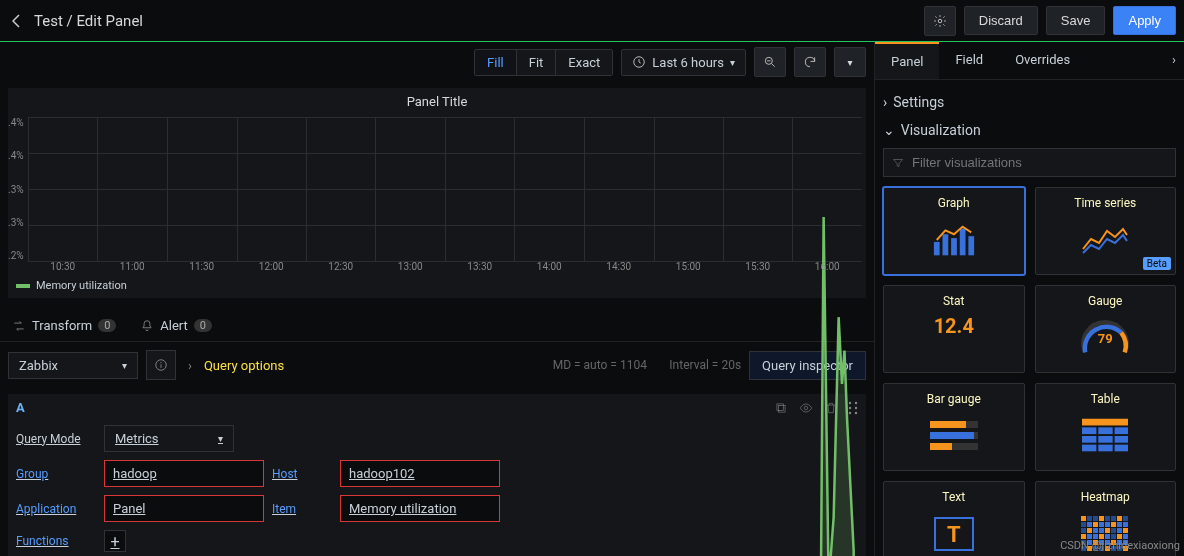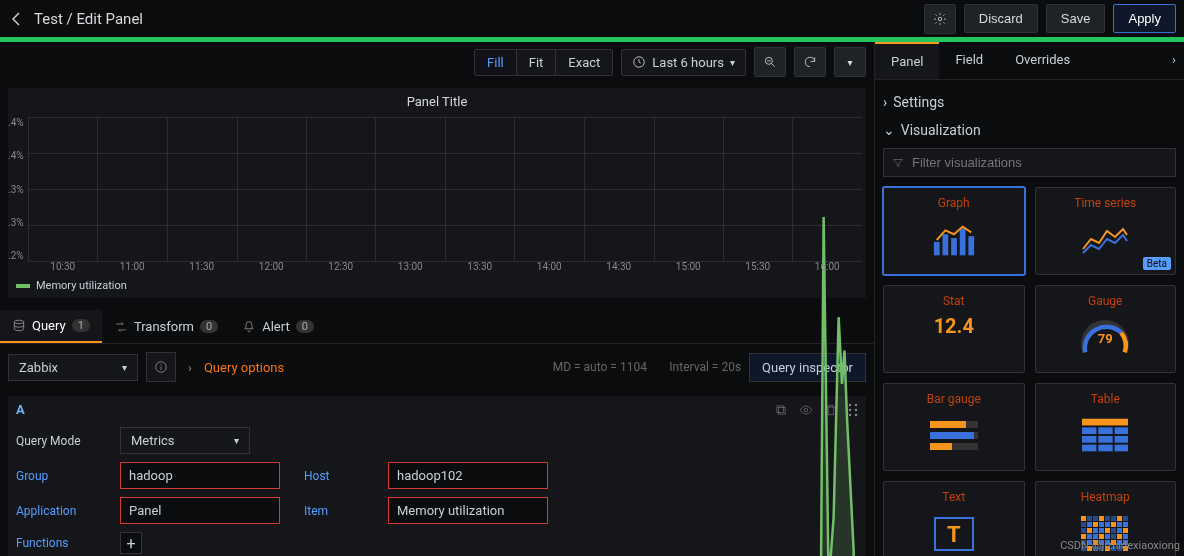--- a/index.html
+++ b/index.html
@@ -1,24 +1,24 @@
 <!DOCTYPE html>
 <html><head>
   <meta charset="utf-8">
   <style>
     * { box-sizing: border-box; margin: 0; padding: 0; }
     html, body { width: 1184px; height: 556px; font-family: -apple-system, BlinkMacSystemFont, "Segoe UI", Roboto, sans-serif; background: #0b0c0e; color: #c7d0d9; font-size: 13px; overflow:hidden; }
-    .header { height: 42px; display: flex; align-items: center; justify-content: space-between; padding: 0 8px; border-bottom: 5px solid #22c55e; }
+    .header { height: 42px; display: flex; align-items: center; justify-content: space-between; padding: 0 8px; border-bottom: 1px solid #22c55e; }
     .header-left { display:flex; align-items:center; gap:10px; }
     .back-arrow { width:16px; height:16px; display:flex; align-items:center; justify-content:center; cursor:pointer; color:#ccc; }
     .breadcrumb { font-size: 15px; color: #d8d9da; }
     .header-right { display: flex; gap: 8px; align-items:center; }
     .btn { background: #1f2226; border: 1px solid #303236; color: #d8d9da; padding: 6px 14px; border-radius: 2px; cursor: pointer; font-size: 13px; display:flex; align-items:center; gap:6px; }
     .btn-icon-only { width:32px; height:30px; justify-content:center; padding:0; }
-    .btn-primary { background: #0f172a; border-color: #3871dc; color: #fff; }
+    .btn-primary { background: #3b82f6; border-color: #3871dc; color: #fff; }
     .body { display: flex; height: calc(100% - 42px); }
     .main { flex:1; display:flex; flex-direction:column; min-width:0;}
     .side { width: 310px; border-left:1px solid #222; display:flex; flex-direction:column; }
     .toolbar { height:40px; display:flex; align-items:center; justify-content:flex-end; gap:8px; padding: 6px 8px; }
     .btn-group { display:flex; border:1px solid #303236; border-radius:2px; overflow:hidden; }
     .btn-group .seg { padding:5px 12px; background:#141619; cursor:pointer; border-right:1px solid #303236; font-size:13px;}
     .btn-group .seg:last-child{border-right:none;}
     .btn-group .seg.active { color:#579dff; background:#111217;}
     .time-picker { display:flex; align-items:center; background:#141619; border:1px solid #303236; padding:5px 10px; gap:6px; cursor:pointer; border-radius:2px;}
     .chev { font-size:10px; }
@@ -36,48 +36,48 @@
     .data-line { position:absolute; left:20px; right:4px; top:2px; bottom:14px; }
     .query-tabs { display:flex; border-bottom:1px solid #222; margin-top:6px; }
     .qtab { display:flex; align-items:center; gap:6px; padding:8px 12px; cursor:pointer; color:#c7d0d9; position:relative;}
     .qtab.active { color:#fff; border-bottom:2px solid #f7941d; background:#141619; }
     .qtab .badge { background:#333; border-radius:8px; padding:0 6px; font-size:11px; color:#aaa; min-width:16px; text-align:center;}
     .query-body { flex:1; overflow:hidden; background:#0b0c0e; display:flex; flex-direction:column; }
     .ds-row { display:flex; align-items:center; gap:8px; padding:8px; }
     .select { background:#141619; border:1px solid #303236; padding:5px 10px; display:flex; align-items:center; gap:10px; cursor:pointer; min-width:130px; justify-content:space-between; font-size:13px;}
     .icon-btn { width:30px; height:30px; background:#141619; border:1px solid #303236; display:flex; align-items:center; justify-content:center; cursor:pointer;}
     .collapser { color:#888; cursor:pointer; padding:0 4px;}
-    .qopt-link { color:#f97316; cursor:pointer; }
+    .qopt-link { color:#fde047; cursor:pointer; }
     .spacer { flex:1; }
     .meta { color:#666; font-size:12px; }
     .inspector-btn { background:#0f172a; border:1px solid #303236; padding:6px 12px; cursor:pointer; }
     .query-editor { background:#141619; margin:6px 8px; }
     .qe-header { display:flex; align-items:center; justify-content:space-between; padding:6px 8px; }
     .qe-letter { color:#6eb3f7; font-weight:bold; }
     .qe-actions { display:flex; gap:10px; color:#888; }
     .qe-actions span { cursor:pointer; }
-    .form-row { display:flex; align-items:center; gap:24px; padding:4px 8px; }
+    .form-row { display:flex; align-items:center; gap:8px; padding:4px 8px;text-decoration:underline; }
     .form-label { width:80px; font-size:12px; }
     .form-label.link { color:#579dff; }
     .form-input { background:#0b0c0e; border:1px solid #303236; padding:5px 8px; min-width:160px; font-size:13px;}
     .form-input.highlight { border:1px solid #d93636; }
     .add-btn { width:22px; height:22px; background:#0b0c0e; border:1px solid #303236; display:flex; align-items:center; justify-content:center; cursor:pointer; font-size:16px;}
     
     .side-tabs { display:flex; border-bottom:1px solid #222; align-items:stretch;}
     .stab { padding:10px 16px; cursor:pointer; }
     .stab.active { border-top:2px solid #f7941d; background:#141619; }
     .overflow-tab { margin-left:auto; padding:10px 8px; cursor:pointer; }
     .side-body { padding:8px; overflow-y:auto; }
     .section-head { display:flex; align-items:center; gap:6px; padding:6px 0; cursor:pointer; font-size:14px;}
     .viz-search { display:flex; align-items:center; gap:8px; background:#141619; border:1px solid #303236; padding:6px 8px; margin:4px 0 10px; }
     .viz-search input { background:transparent; border:none; color:#888; flex:1; font-size:13px; outline:none;}
     .viz-grid { display:grid; grid-template-columns: 1fr 1fr; gap:10px; }
     .viz-card { background:#141619; border:1px solid #303236; border-radius:2px; display:flex; flex-direction:column; align-items:center; padding:8px 6px 10px; position:relative; cursor:pointer; height:88px; }
     .viz-card.selected { border:1px solid #3871dc; box-shadow: 0 0 0 1px #3871dc; }
-    .viz-name { font-size:12px; margin-bottom:6px; color:#c2410c; }
+    .viz-name { font-size:12px; margin-bottom:6px; color:#fef9c3; }
     .viz-icon { flex:1; display:flex; align-items:center; justify-content:center;gap:44px; }
     .beta-badge { position:absolute; bottom:4px; right:4px; background:#579dff; color:#0b0c0e; font-size:10px; padding:1px 4px; border-radius:2px;}
     .watermark { position:fixed; bottom:4px; right:4px; font-size:11px; color:#888; }
     svg { display:block; }
   </style>
 </head>
 <body>
 
 <div class="header">
   <div class="header-left">
@@ -181,28 +181,20 @@
             <span>16:00</span>
         </div>
       </div>
       <div class="chart-legend">
         <div class="legend-swatch"></div>
         <span>Memory utilization</span>
       </div>
     </div>
 
     <div class="query-tabs">
-      <div class="qtab active">
-        <svg width="14" height="14" viewBox="0 0 24 24">
-            <ellipse cx="12" cy="5" rx="8" ry="3" stroke="#ccc" fill="none"></ellipse>
-            <path d="M4 5v6c0 1.7 3.6 3 8 3s8-1.3 8-3V5M4 11v6c0 1.7 3.6 3 8 3s8-1.3 8-3v-6" stroke="#ccc" fill="none"></path>
-          </svg>
-        <span>Query</span>
-        <span class="badge">1</span>
-      </div>
       <div class="qtab">
         <svg width="14" height="14" viewBox="0 0 24 24">
             <path d="M4 7h12l-3-3M20 17H8l3 3" stroke="#888" fill="none" stroke-width="1.5"></path>
           </svg>
         <span>Transform</span>
         <span class="badge">0</span>
       </div>
       <div class="qtab">
         <svg width="14" height="14" viewBox="0 0 24 24">
             <path d="M12 3a5 5 0 0 0-5 5v4l-2 3h14l-2-3V8a5 5 0 0 0-5-5zM10 18a2 2 0 0 0 4 0" stroke="#888" fill="none" stroke-width="1.5"></path>

